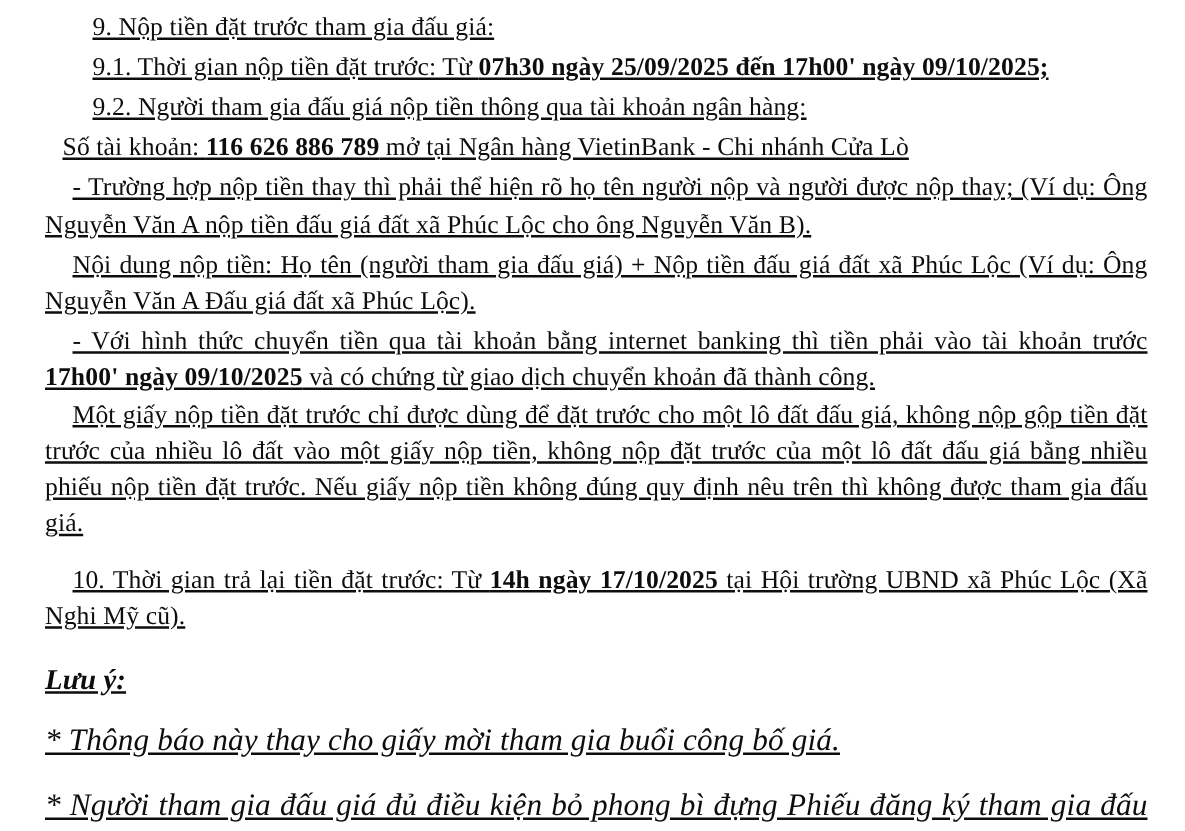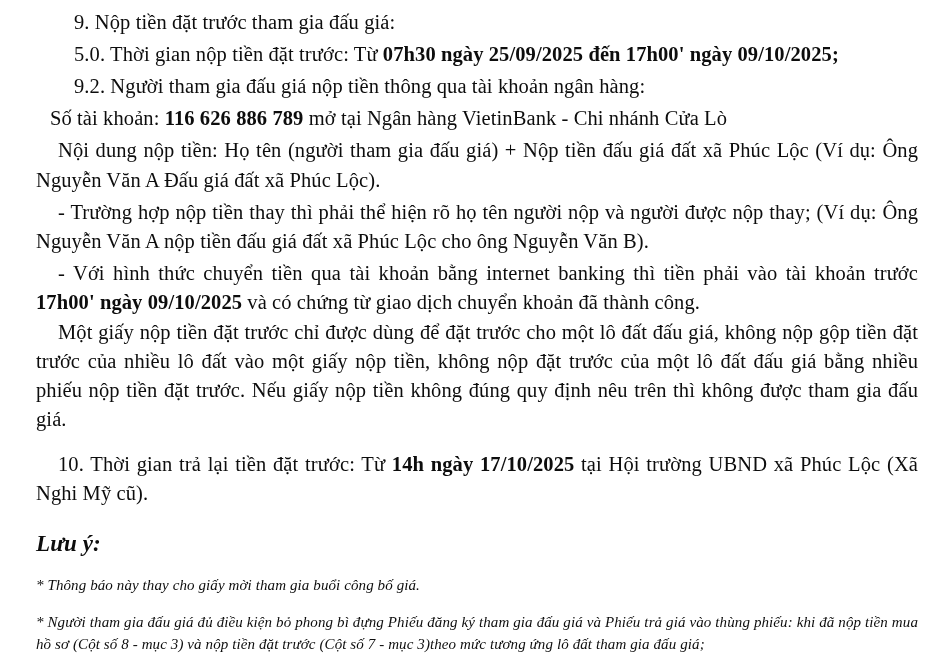--- a/index.html
+++ b/index.html
@@ -13,20 +13,21 @@
     font-family: "Liberation Serif", "DejaVu Serif", serif;
     color: #0d0d0d;
     overflow: hidden;
   }
   .page {
     width: 948px;
     height: 665px;
     box-sizing: border-box;
     padding: 8px 30px 0 36px;
     position: relative;
+    text-decoration: underline;
   }
   p {
     margin: 0;
     font-size: 20.5px;
     line-height: 1.42;
     text-align: justify;
     text-justify: inter-word;
     letter-spacing: 0.1px;
   }
   .ind-1 { text-indent: 38px; }
@@ -41,35 +42,35 @@
     font-weight: bold;
     font-style: italic;
     text-indent: 0;
     margin-top: 20px;
     font-size: 23px;
   }
   .italic-note {
     font-style: italic;
     text-indent: 0;
     margin-top: 15px;
-    font-size: 15px;
+    font-size: 25px;
     line-height: 1.45;
   }
 </style>
 </head>
 <body>
 
 <div class="page">
   <div id="body-paragraphs">
       <p class="ind-1 "><span>9. Nộp tiền đặt trước tham gia đấu giá:</span></p>
-      <p class="ind-1 gap-top-sm"><span>5.0. Thời gian nộp tiền đặt trước: Từ </span><b>07h30 ngày 25/09/2025 đến 17h00' ngày 09/10/2025;</b></p>
+      <p class="ind-1 gap-top-sm"><span>9.1. Thời gian nộp tiền đặt trước: Từ </span><b>07h30 ngày 25/09/2025 đến 17h00' ngày 09/10/2025;</b></p>
       <p class="ind-1 gap-top-sm"><span>9.2. Người tham gia đấu giá nộp tiền thông qua tài khoản ngân hàng:</span></p>
       <p class="ind-3 gap-top-sm"><span>Số tài khoản: </span><b>116 626 886 789</b><span> mở tại Ngân hàng VietinBank - Chi nhánh Cửa Lò</span></p>
+      <p class="ind-2 gap-top-sm"><span>- Trường hợp nộp tiền thay thì phải thể hiện rõ họ tên người nộp và người được nộp thay; (Ví dụ: Ông Nguyễn Văn A nộp tiền đấu giá đất xã Phúc Lộc cho ông Nguyễn Văn B).</span></p>
       <p class="ind-2 gap-top-sm"><span>Nội dung nộp tiền: Họ tên (người tham gia đấu giá) + Nộp tiền đấu giá đất xã Phúc Lộc (Ví dụ: Ông Nguyễn Văn A Đấu giá đất xã Phúc Lộc).</span></p>
-      <p class="ind-2 gap-top-sm"><span>- Trường hợp nộp tiền thay thì phải thể hiện rõ họ tên người nộp và người được nộp thay; (Ví dụ: Ông Nguyễn Văn A nộp tiền đấu giá đất xã Phúc Lộc cho ông Nguyễn Văn B).</span></p>
       <p class="ind-2 gap-top-sm"><span>- Với hình thức chuyển tiền qua tài khoản bằng internet banking thì tiền phải vào tài khoản trước </span><b>17h00' ngày 09/10/2025</b><span> và có chứng từ giao dịch chuyển khoản đã thành công.</span></p>
       <p class="ind-2 gap-top-md"><span>Một giấy nộp tiền đặt trước chỉ được dùng để đặt trước cho một lô đất đấu giá, không nộp gộp tiền đặt trước của nhiều lô đất vào một giấy nộp tiền, không nộp đặt trước của một lô đất đấu giá bằng nhiều phiếu nộp tiền đặt trước. Nếu giấy nộp tiền không đúng quy định nêu trên thì không được tham gia đấu giá.</span></p>
       <p class="ind-2 gap-top-lg"><span>10. Thời gian trả lại tiền đặt trước: Từ </span><b>14h ngày 17/10/2025</b><span> tại Hội trường UBND xã Phúc Lộc (Xã Nghi Mỹ cũ).</span></p>
     </div>
   <p class="note-head">Lưu ý:</p>
   <div id="note-list">
       <p class="italic-note">* Thông báo này thay cho giấy mời tham gia buổi công bố giá.</p>
       <p class="italic-note">* Người tham gia đấu giá đủ điều kiện bỏ phong bì đựng Phiếu đăng ký tham gia đấu giá và Phiếu trả giá vào thùng phiếu: khi đã nộp tiền mua hồ sơ (Cột số 8 - mục 3) và nộp tiền đặt trước (Cột số 7 - mục 3)theo mức tương ứng lô đất tham gia đấu giá;</p>
     </div>
 </div>

